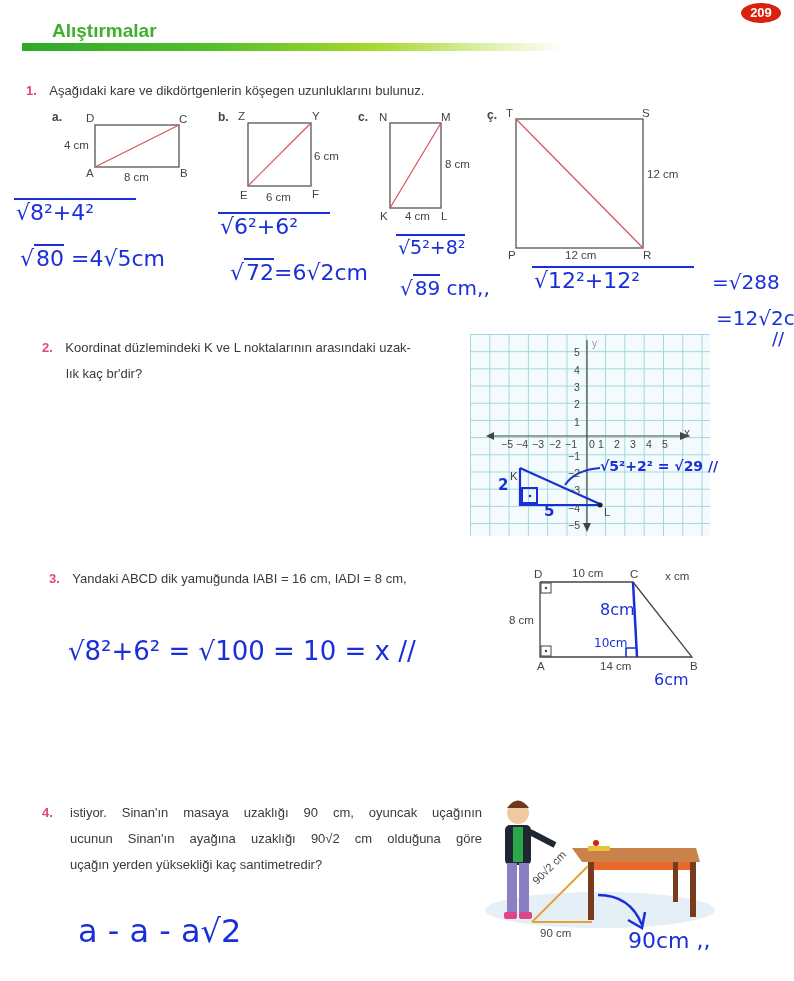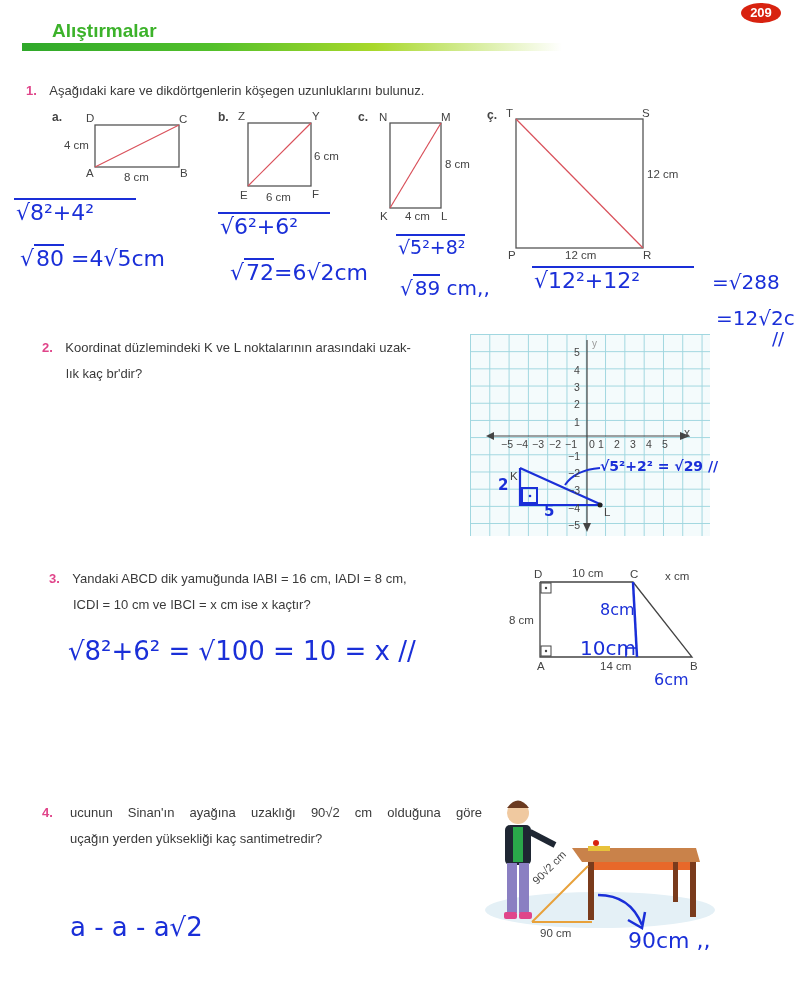--- a/index.html
+++ b/index.html
@@ -142,21 +142,20 @@
 </div>
 <span class="abs lbl" style="left:510px;top:470px">K</span>
 <span class="abs lbl" style="left:604px;top:506px">L</span>
 <span class="abs hw" style="left:498px;top:476px;font-size:15px;font-weight:bold">2</span>
 <span class="abs hw" style="left:544px;top:502px;font-size:15px;font-weight:bold">5</span>
 <span class="abs hw" style="left:600px;top:458px;font-size:14px;font-weight:bold">√5²+2² = √29 //</span>
 
 <div class="abs" style="left:49px;top:566px;width:440px">
   <span class="qnum">3.</span>
   <span class="qtext" style="margin-left:8px">Yandaki ABCD dik yamuğunda IABI = 16 cm, IADI = 8 cm,</span><br>
-  <span class="qtext" style="margin-left:24px">ICDI = 10 cm ve IBCI = x cm ise x kaçtır?</span>
 </div>
 <div class="abs hw" style="left:68px;top:636px;font-size:26px">√8²+6² = √100 = 10 = x //</div>
 
 <svg style="left:0;top:0;width:1px;height:1px">
   <polyline points="540,582 633,582 692,657 540,657 540,582" fill="none" stroke="#444" stroke-width="1.3"></polyline>
   <rect x="541" y="583" width="10" height="10" fill="none" stroke="#444" stroke-width="1"></rect>
   <circle cx="546" cy="588" r="1.2" fill="#444"></circle>
   <rect x="541" y="646" width="10" height="10" fill="none" stroke="#444" stroke-width="1"></rect>
   <circle cx="546" cy="651" r="1.2" fill="#444"></circle>
   <line x1="633" y1="582" x2="637" y2="657" stroke="#1a2fd8" stroke-width="2.5"></line>
@@ -164,31 +163,32 @@
 </svg>
 <span class="abs lbl" style="left:534px;top:568px">D</span>
 <span class="abs lbl" style="left:630px;top:568px">C</span>
 <span class="abs lbl" style="left:537px;top:660px">A</span>
 <span class="abs lbl" style="left:690px;top:660px">B</span>
 <span class="abs lbl" style="left:572px;top:567px">10 cm</span>
 <span class="abs lbl" style="left:509px;top:614px">8 cm</span>
 <span class="abs lbl" style="left:600px;top:660px">14 cm</span>
 <span class="abs lbl" style="left:665px;top:570px">x cm</span>
 <span class="abs hw" style="left:600px;top:600px;font-size:16px">8cm</span>
-<span class="abs hw" style="left:580px;top:636px;font-size:20px">10cm</span>
+<span class="abs hw" style="left:594px;top:636px;font-size:12px">10cm</span>
 <span class="abs hw" style="left:654px;top:670px;font-size:16px">6cm</span>
 
 <div class="abs" style="left:42px;top:800px;width:440px">
   <span class="qnum" style="position:absolute;left:0;top:0;line-height:26px">4.</span>
   <div style="margin-left:28px;text-align:justify;text-align-last:justify;" class="qtext">
+    <div>istiyor. Sinan'ın masaya uzaklığı 90 cm, oyuncak uçağının</div>
     <div>ucunun Sinan'ın ayağına uzaklığı 90√2 cm olduğuna göre</div>
   </div>
   <div class="qtext" style="margin-left:28px">uçağın yerden yüksekliği kaç santimetredir?</div>
 </div>
-<div class="abs hw" style="left:70px;top:912px;font-size:26px">a - a - a√2</div>
+<div class="abs hw" style="left:78px;top:912px;font-size:32px">a - a - a√2</div>
 
 <svg style="left:0;top:0;width:1px;height:1px">
   <ellipse cx="600" cy="910" rx="115" ry="18" fill="#e4f0f6"></ellipse>
 
   <polygon points="572,848 696,848 700,862 582,862" fill="#c9824a"></polygon>
   <rect x="588" y="862" width="108" height="8" fill="#e8682a"></rect>
   <rect x="588" y="862" width="6" height="58" fill="#7a3b1c"></rect>
   <rect x="690" y="862" width="6" height="55" fill="#7a3b1c"></rect>
   <rect x="673" y="862" width="5" height="40" fill="#7a3b1c"></rect>
 

